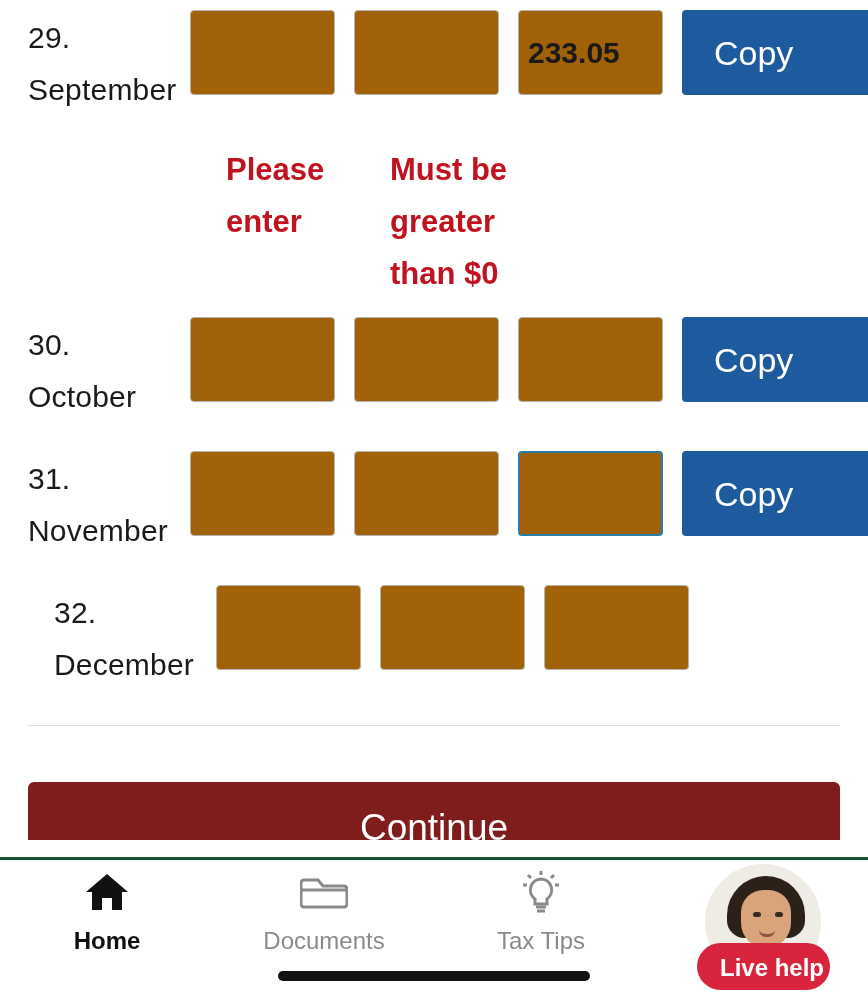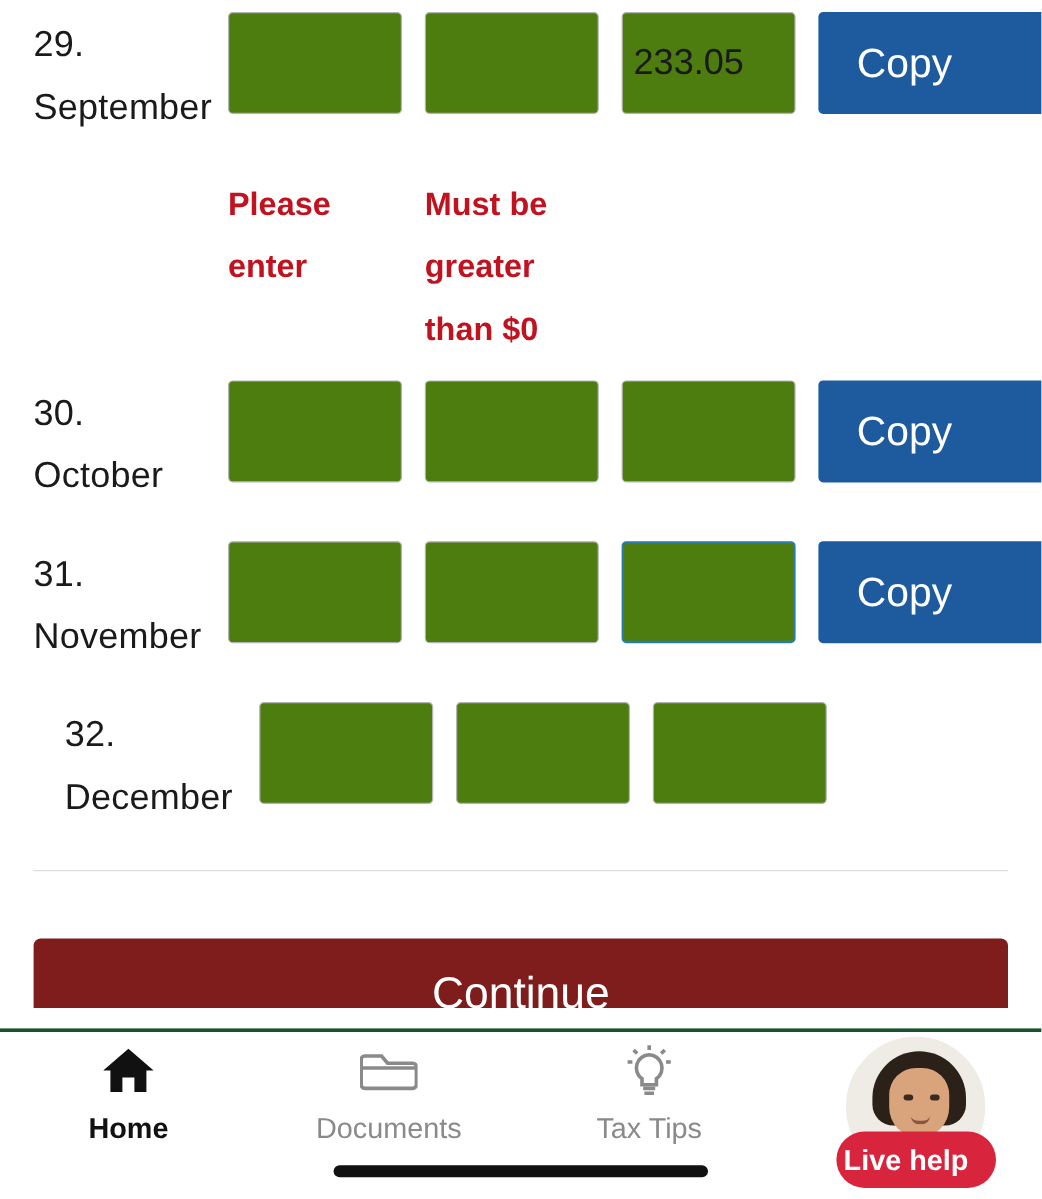--- a/index.html
+++ b/index.html
@@ -47,21 +47,22 @@
   }
   .row-label span { display: block; }
 
   .cell {
     position: absolute;
     top: 10px;
     width: 145px;
     height: 85px;
     border: 1px solid #b3b3b3;
     border-radius: 4px;
-    background: #4d7c0f;
+    background: #a16207;
+    font-weight: bold;
   }
   .cell.c1 { left: 190px; }
   .cell.c2 { left: 354px; }
   .cell.c3 { left: 518px; }
 
   .cell.focused {
     border: 2px solid #2a7ca8;
   }
 
   .cell-value {
@@ -97,25 +98,26 @@
   .errors {
     position: absolute;
     left: 0;
     top: 144px;
     width: 868px;
     height: 160px;
   }
   .err {
     position: absolute;
     top: 0;
-    font-size: 27px;
+    font-size: 31px;
     font-weight: bold;
     color: #c1121f;
     line-height: 52px;
     width: 160px;
+    margin-left: 36px;
   }
   .err span { display: block; }
   .err.e1 { left: 190px; }
   .err.e2 { left: 354px; }
 
   
   .divider {
     position: absolute;
     left: 28px;
     top: 725px;
@@ -235,21 +237,21 @@
     top: 83px;
     width: 133px;
     height: 47px;
     background: #d8243c;
     border-radius: 24px;
     border: none;
     color: #ffffff;
     font-size: 24px;
     font-weight: bold;
     line-height: 47px;
-    text-align: left;
+    text-align: right;
     font-family: "Liberation Sans", sans-serif;
   }
 
   .home-bar {
     position: absolute;
     left: 278px;
     top: 971px;
     width: 312px;
     height: 10px;
     border-radius: 6px;

